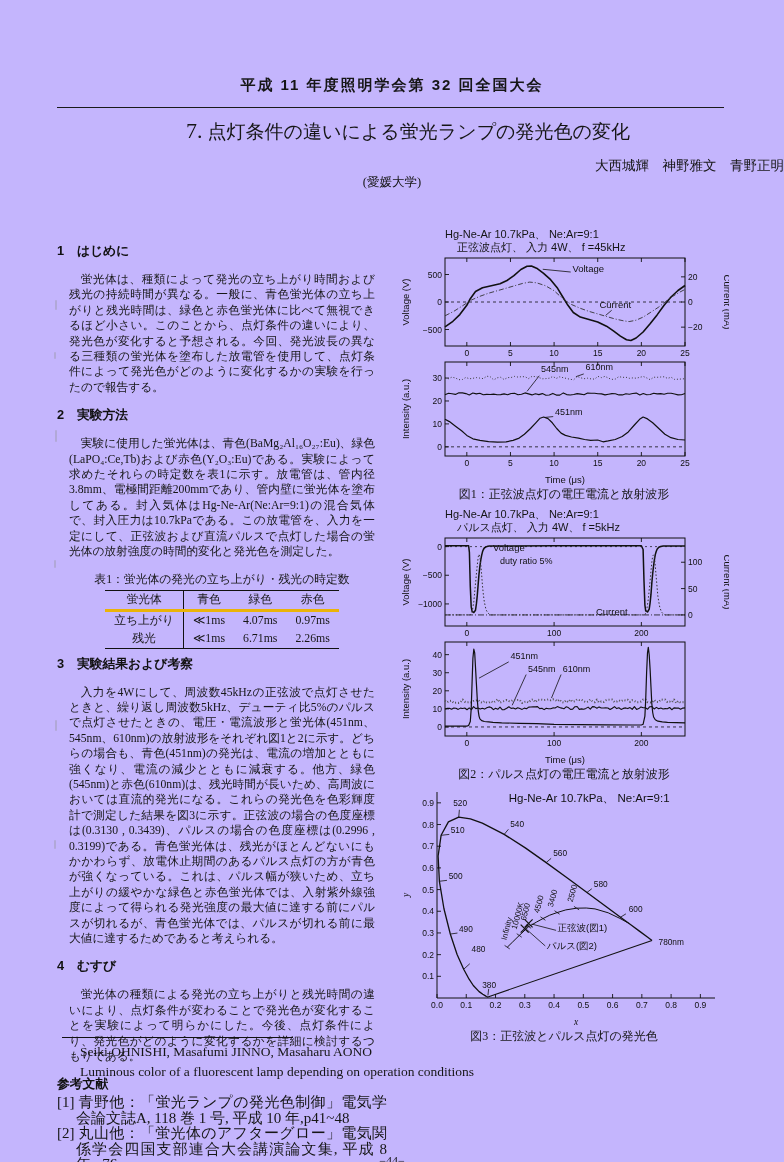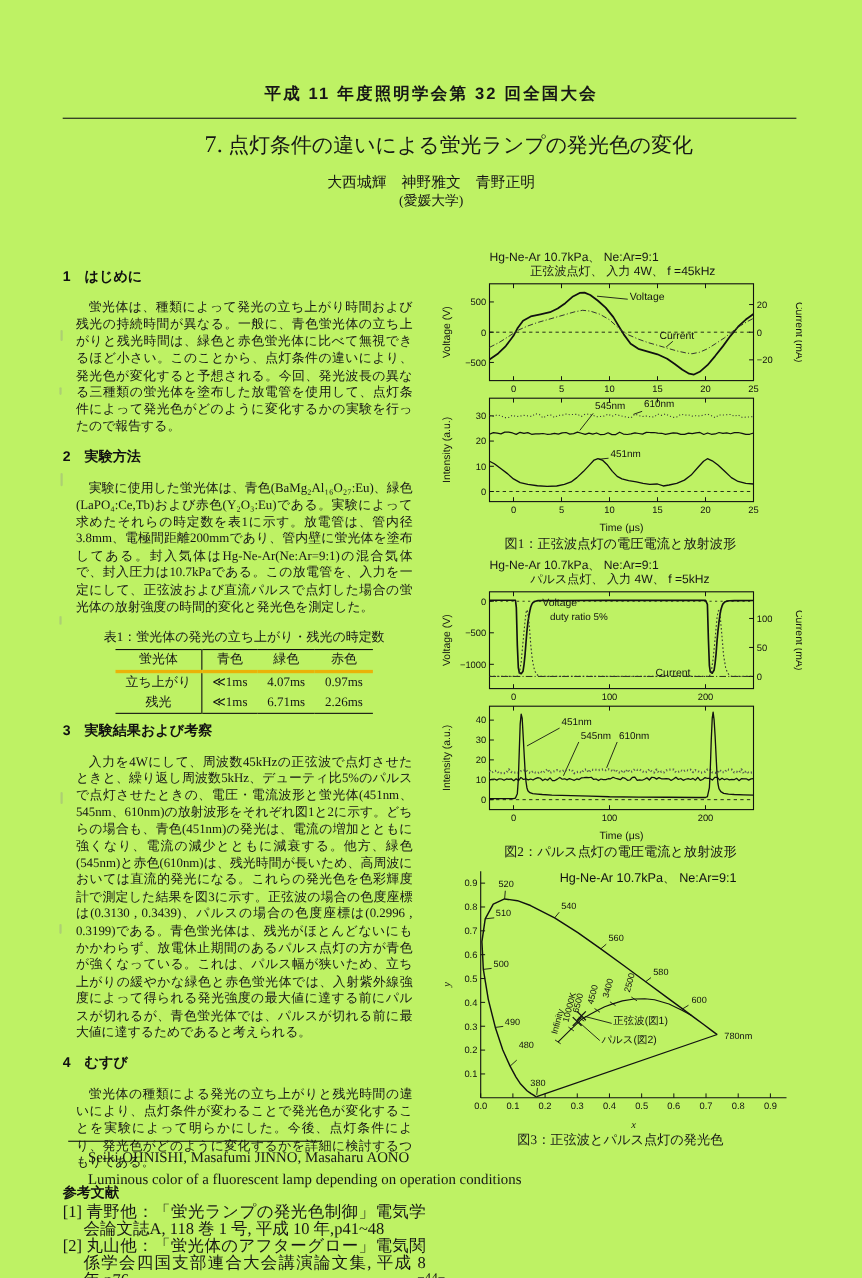--- a/index.html
+++ b/index.html
@@ -1,40 +1,40 @@
 <!DOCTYPE html>
 <html><head>
 <meta charset="utf-8">
 <style>
   html,body{margin:0;padding:0;background:#e9e9e7;}
-  .sheet{position:relative;width:784px;height:1162px;margin:0 auto;background:#bef264;
+  .sheet{position:relative;width:784px;height:1162px;margin:0 auto;background:#c4b5fd;
          overflow:hidden;font-family:"Liberation Serif",serif;color:#161616;}
   .conference{position:absolute;top:76px;left:0;width:100%;text-align:center;
               font-family:"Liberation Sans",sans-serif;font-weight:bold;font-size:15px;letter-spacing:2px;}
   .rule{position:absolute;top:107px;left:57px;width:667px;border-top:1.6px solid #1a1a1a;}
   .title{position:absolute;top:118px;left:16px;width:100%;text-align:center;
          font-family:"Liberation Sans",sans-serif;font-size:19px;}
   .title .no{font-family:"Liberation Serif",serif;font-size:22px;margin-right:5px;font-weight:500;}
-  .authors{position:absolute;top:157px;left:0;width:100%;text-align:center;font-size:13.5px;}
+  .authors{position:absolute;top:157px;left:0;width:100%;text-align:right;font-size:13.5px;}
   .affil{position:absolute;top:174px;left:0;width:100%;text-align:center;font-size:12.5px;}
   .columns{position:absolute;top:243px;left:57px;width:672px;display:flex;gap:12px;}
   .col{width:330px;}
   .col-right{margin-top:-15px;}
   h3.sec{font-family:"Liberation Sans",sans-serif;font-size:12.8px;margin:7px 0 2px 0;color:#111;}
   h3.sec:first-child{margin-top:0;}
   p.body-text{font-size:11.7px;line-height:15.4px;text-align:justify;text-indent:1em;margin:12px;}
   .tbl-caption{text-align:center;font-size:11.8px;margin:7px 0 2px;}
   table.t1{border-collapse:collapse;margin:0 auto 4px;font-size:11.8px;
            border-top:1.5px solid #111;border-bottom:1.5px solid #111;}
   table.t1 td{padding:1px 9px;text-align:center;}
   table.t1 thead td{border-bottom:3px solid #eab308;}
   table.t1 td.rowhead{border-right:1px solid #111;}
   .ref{font-size:15px;line-height:15.4px;padding-left:19px;text-indent:-19px;text-align:justify;}
   .fig-title{font-family:"Liberation Sans",sans-serif;font-size:11px;line-height:13px;margin-left:46px;}
-  .fig-title.second{margin-left:83px;}
+  .fig-title.second{margin-left:58px;}
   .fig-caption{text-align:center;font-size:12px;margin:0 0 5px;}
   svg.chart{display:block;}
   .footer-rule{position:absolute;top:1037px;left:62px;width:231px;border-top:1.5px solid #111;}
   .footer-en{position:absolute;top:1042px;left:80px;font-size:13.5px;line-height:20px;}
   .pageno{position:absolute;top:1124px;left:0;width:100%;text-align:center;font-size:12px;margin-top:30px;}
   .artifact{position:absolute;width:2px;background:#8f8f8f;opacity:.35;border-radius:1px;}
 </style>
 </head>
 <body>
 

